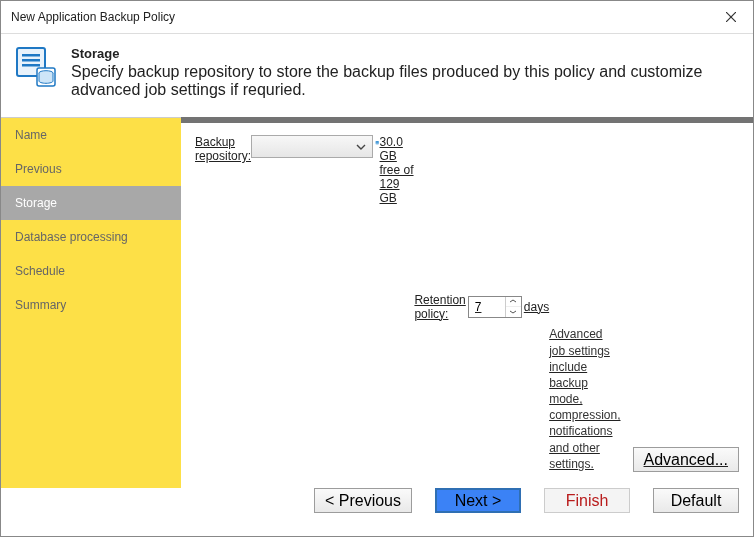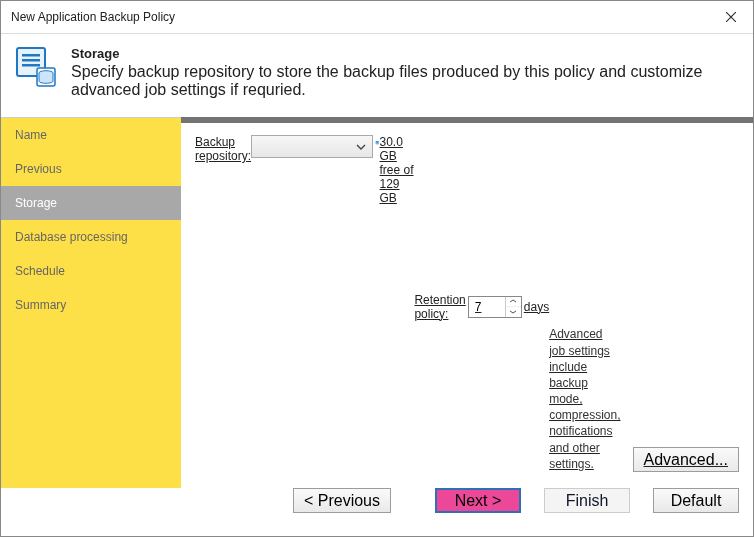--- a/index.html
+++ b/index.html
@@ -159,25 +159,24 @@
       height: 25px;
       border: 1px solid #9c9c9c;
       background: linear-gradient(#fafafa,#e9e9e9);
       font-family: inherit;
       font-size: 16px;
       cursor: pointer;
       padding: 0 10px;
     }
     .btn.primary {
       border: 2px solid #2f6fb3;
-      background: #ec4899;
-      margin-left: 21px;
+      background: #3b82f6;
     }
     .btn.disabled {
-      color: #0f172a;
+      color: #b91c1c;
       border: 1px solid #ccc;
       background: #f4f4f4;
       cursor: default;
     }
     .footer {
       height: 48px;
       display: flex;
       justify-content: flex-end;
       gap: 23px;
       padding: 0 14px;

